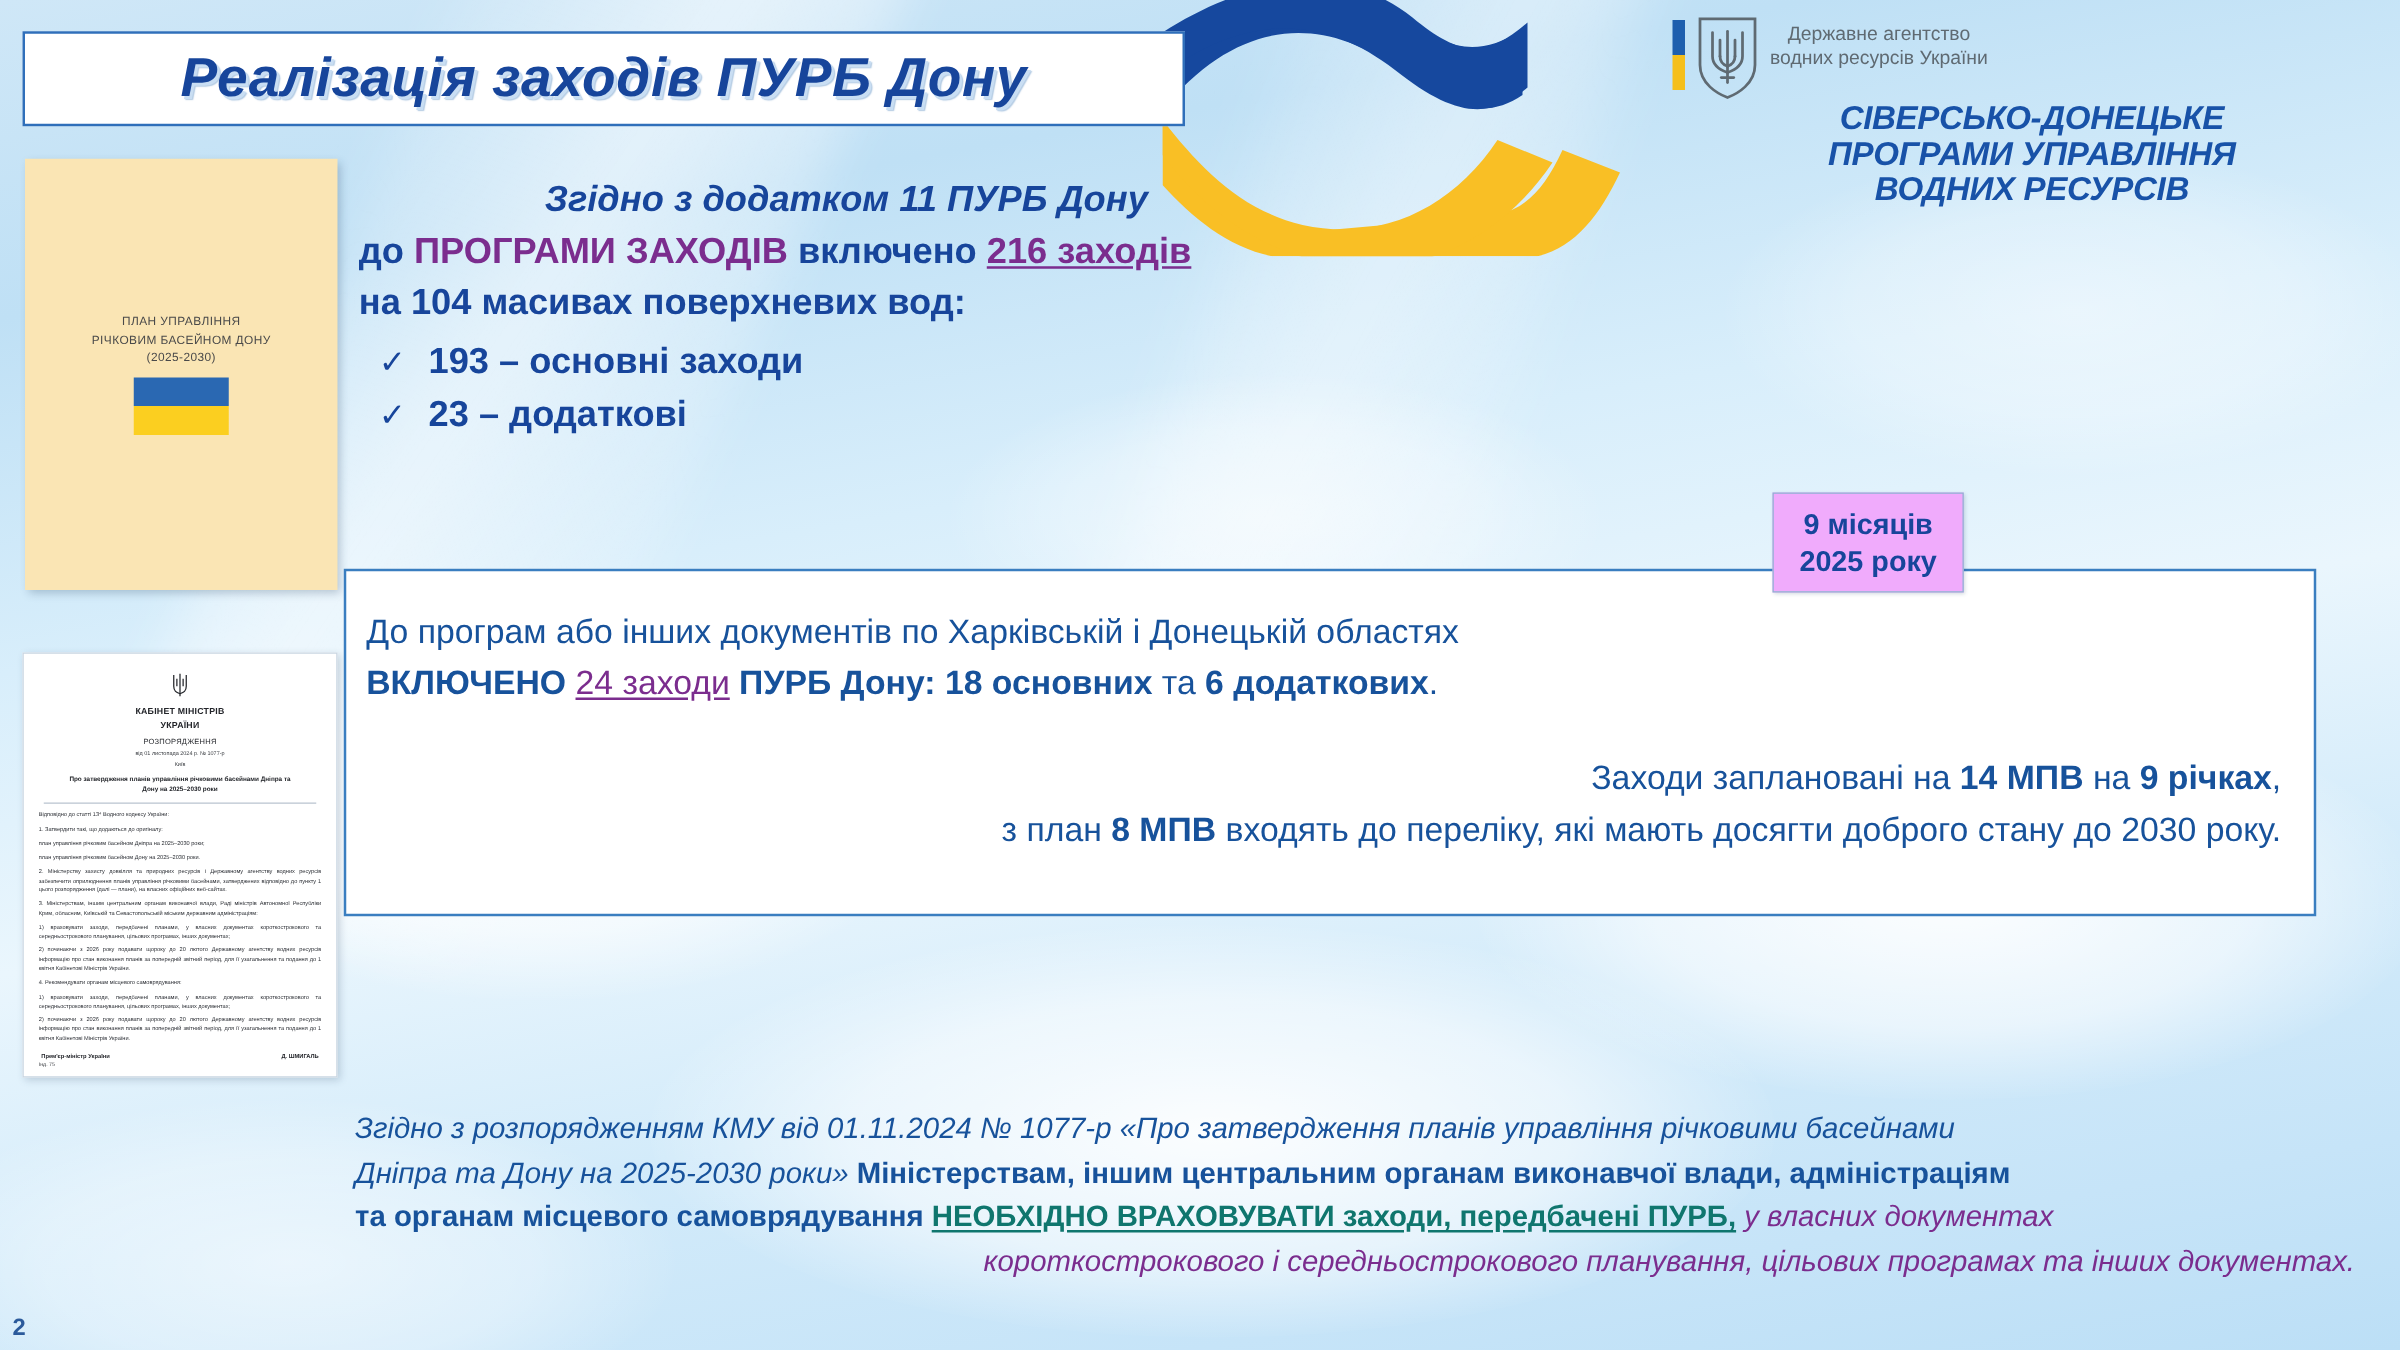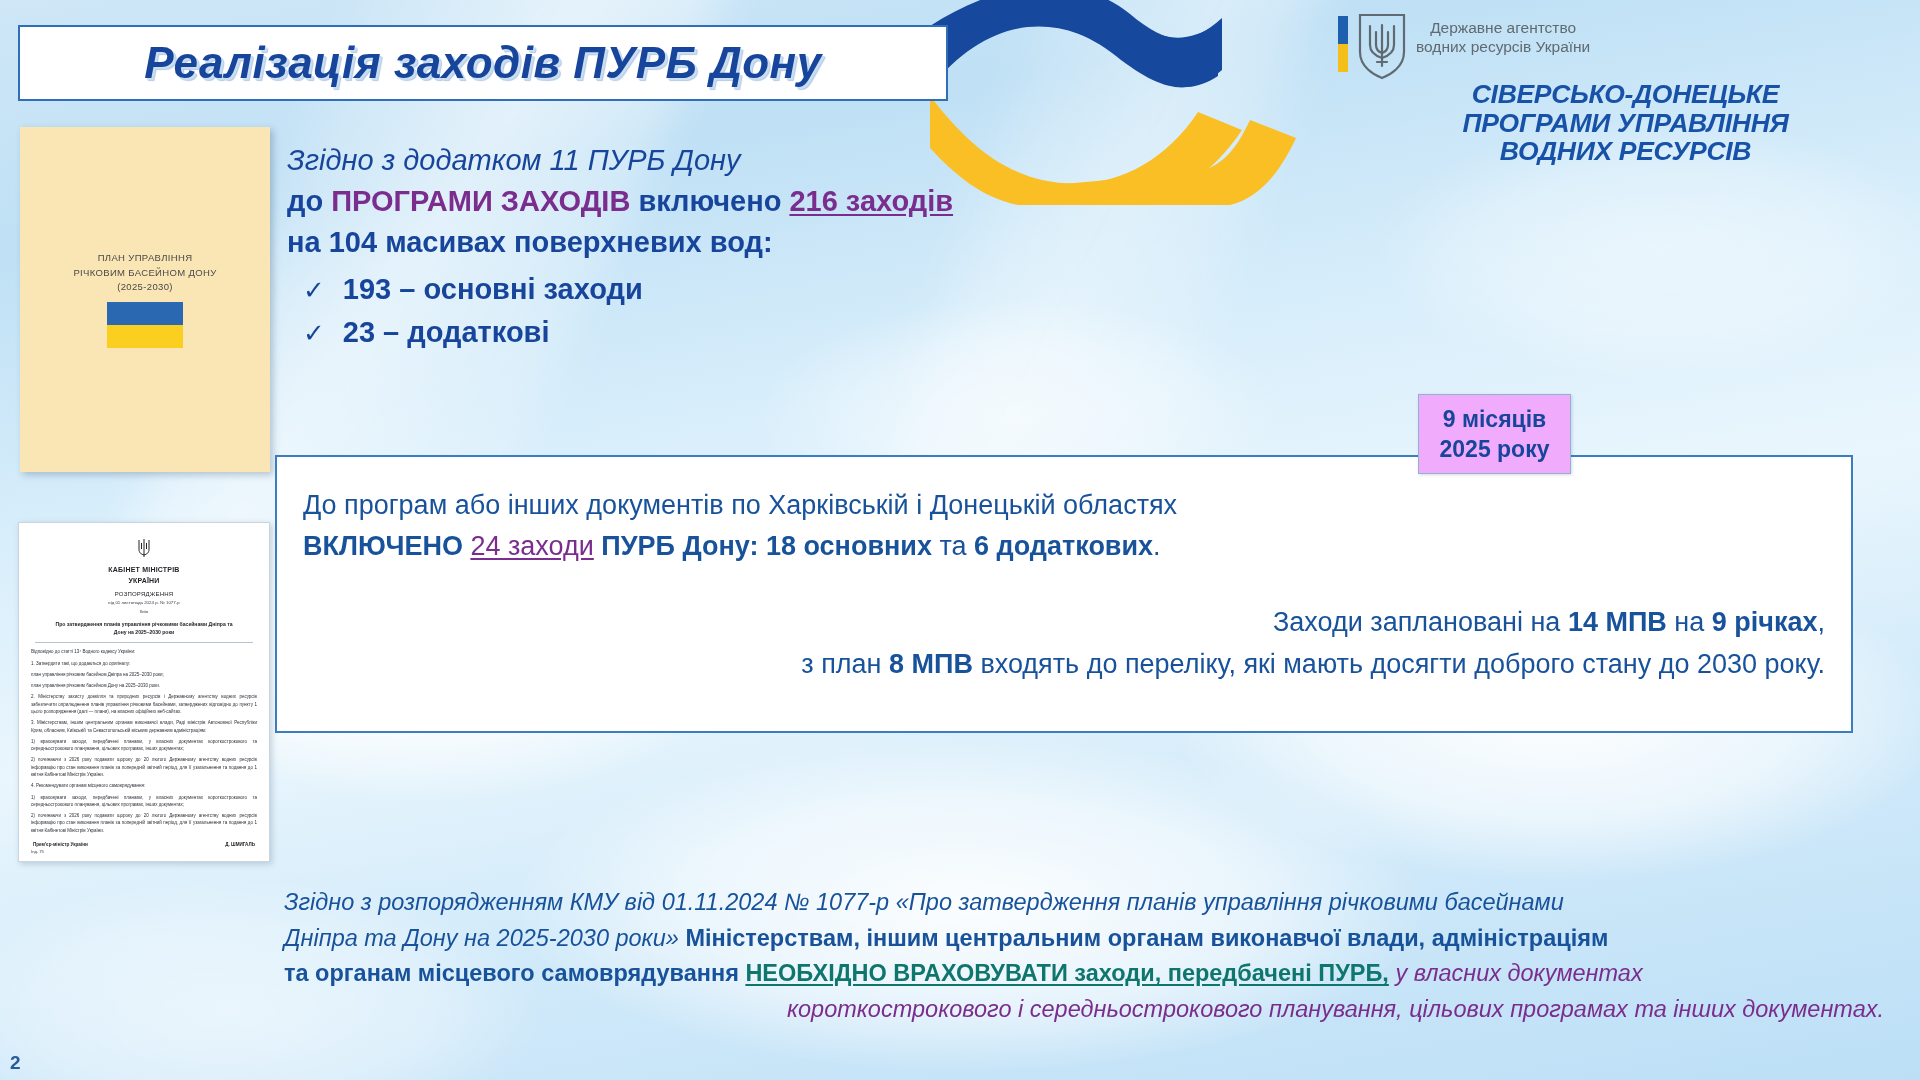--- a/index.html
+++ b/index.html
@@ -78,36 +78,36 @@
   .dp-title{ text-align: center; font-size: 5.1px; font-weight: 700; color: #23252a; margin-top: 7px; line-height: 1.5; padding: 0 22px;}
   .dp-city { text-align: center; font-size: 4.4px; color: #3a3d42; margin-top: 4px; }
   .dp-rule { border-top: 1px solid #b9c4cf; margin: 6px 4px 5px; }
   .dp-body p { font-size: 4.5px; color: #2d3036; line-height: 1.62; text-align: justify; margin-bottom: 4px; }
   .dp-sign { display: flex; justify-content: space-between; align-items: flex-end; margin-top: 8px; padding: 0 2px; }
   .dp-sign span { font-size: 4.6px; font-weight: 700; color: #23252a; }
   .dp-idx { font-size: 4.2px; color: #3a3d42; margin-top: 2px; }
 
   
   .intro { position: absolute; left: 287px; top: 140px; width: 780px; color: #17459b; }
-  .intro .l1 { font-size: 29px; font-weight: 400; font-style: italic; line-height: 1.42; }
+  .intro .l1 { font-size: 29px; font-weight: 700; font-style: italic; line-height: 1.42; text-align: center; }
   .intro .l2 { font-size: 29px; font-weight: 700; line-height: 1.42; }
   .intro .l3 { font-size: 29px; font-weight: 700; line-height: 1.42; }
   .hl-purple { color: #7b2d8e; }
   .hl-under { color: #7b2d8e; text-decoration: underline; text-underline-offset: 3px; }
   .bullets { margin-top: 4px; }
   .bullet { display: flex; align-items: baseline; gap: 18px; padding-left: 16px; line-height: 1.5; }
   .bullet .chk { font-size: 26px; color: #17459b; font-weight: 400; }
   .bullet .btxt { font-size: 29px; font-weight: 700; color: #17459b; }
 
   
   .card {
     position: absolute; left: 275px; top: 455px; width: 1578px; height: 278px;
     background: #ffffff; border: 2px solid #3a7ec0;
   }
-  .card-p1 { position: absolute; left: 26px; top: 28px; right: 26px;
+  .card-p1 { position: absolute; left: 16px; top: 28px; right: 26px;
     font-size: 27px; color: #17529b; line-height: 1.5; }
   .card-p1 .b { font-weight: 700; }
   .card-p2 { position: absolute; left: 80px; top: 145px; right: 26px;
     font-size: 27px; color: #17529b; line-height: 1.55; text-align: right; }
   .card-p2 .b { font-weight: 700; }
 
   .badge {
     position: absolute; left: 1418px; top: 394px; width: 153px; height: 80px;
     background: #f0abfc; border: 1px solid #8fb3d2;
     display: flex; flex-direction: column; align-items: center; justify-content: center;

